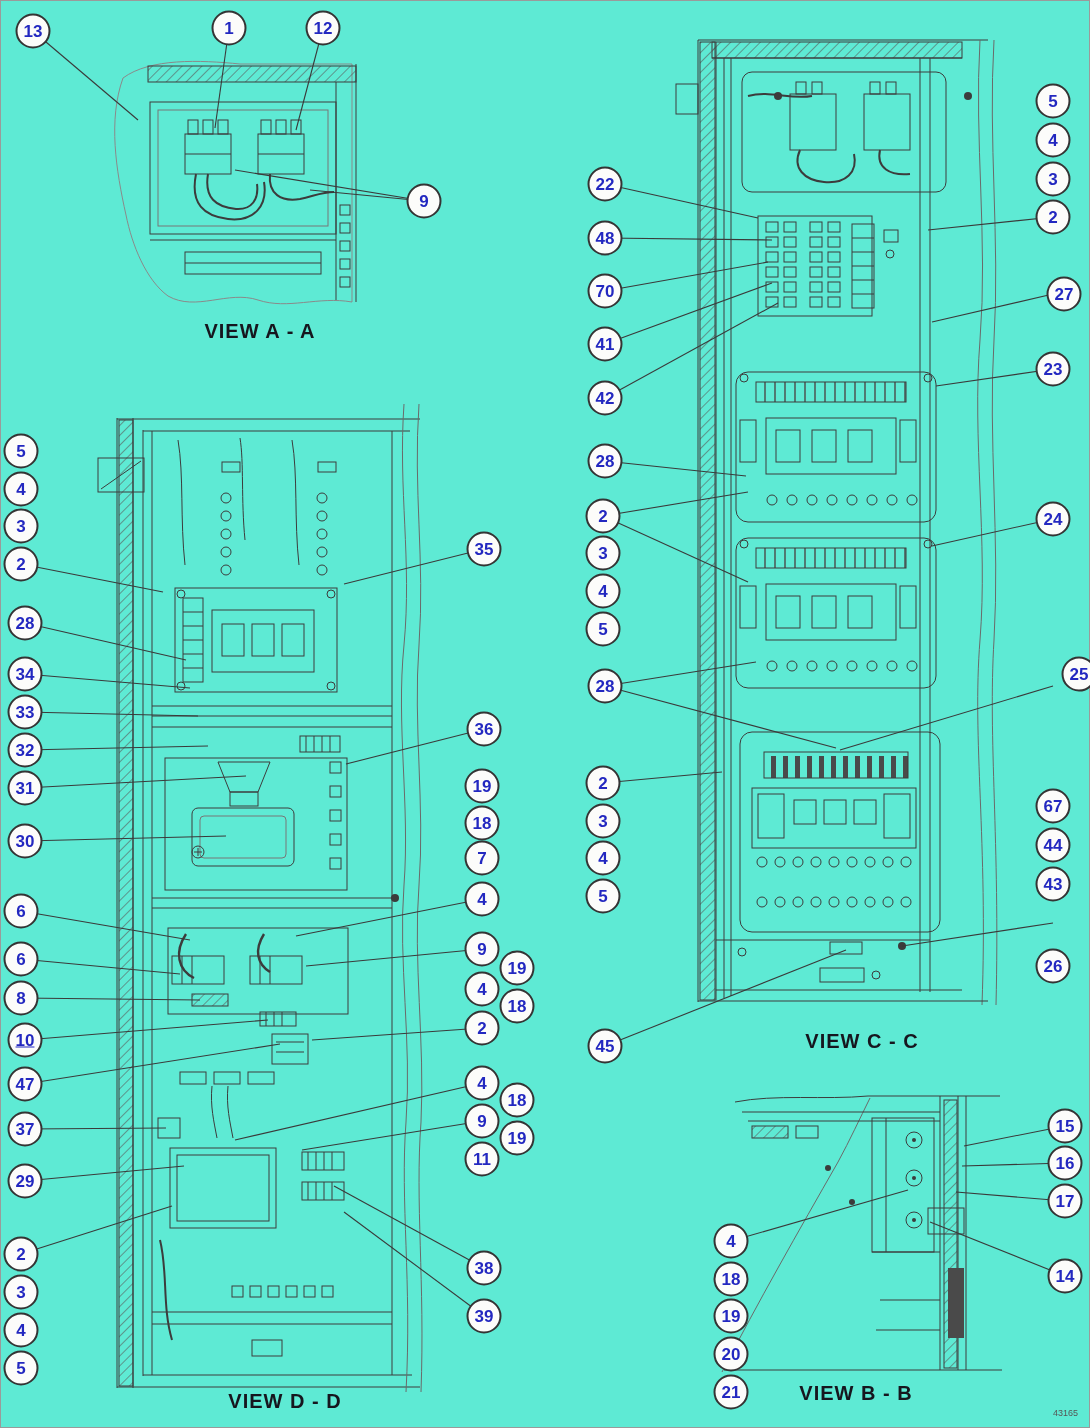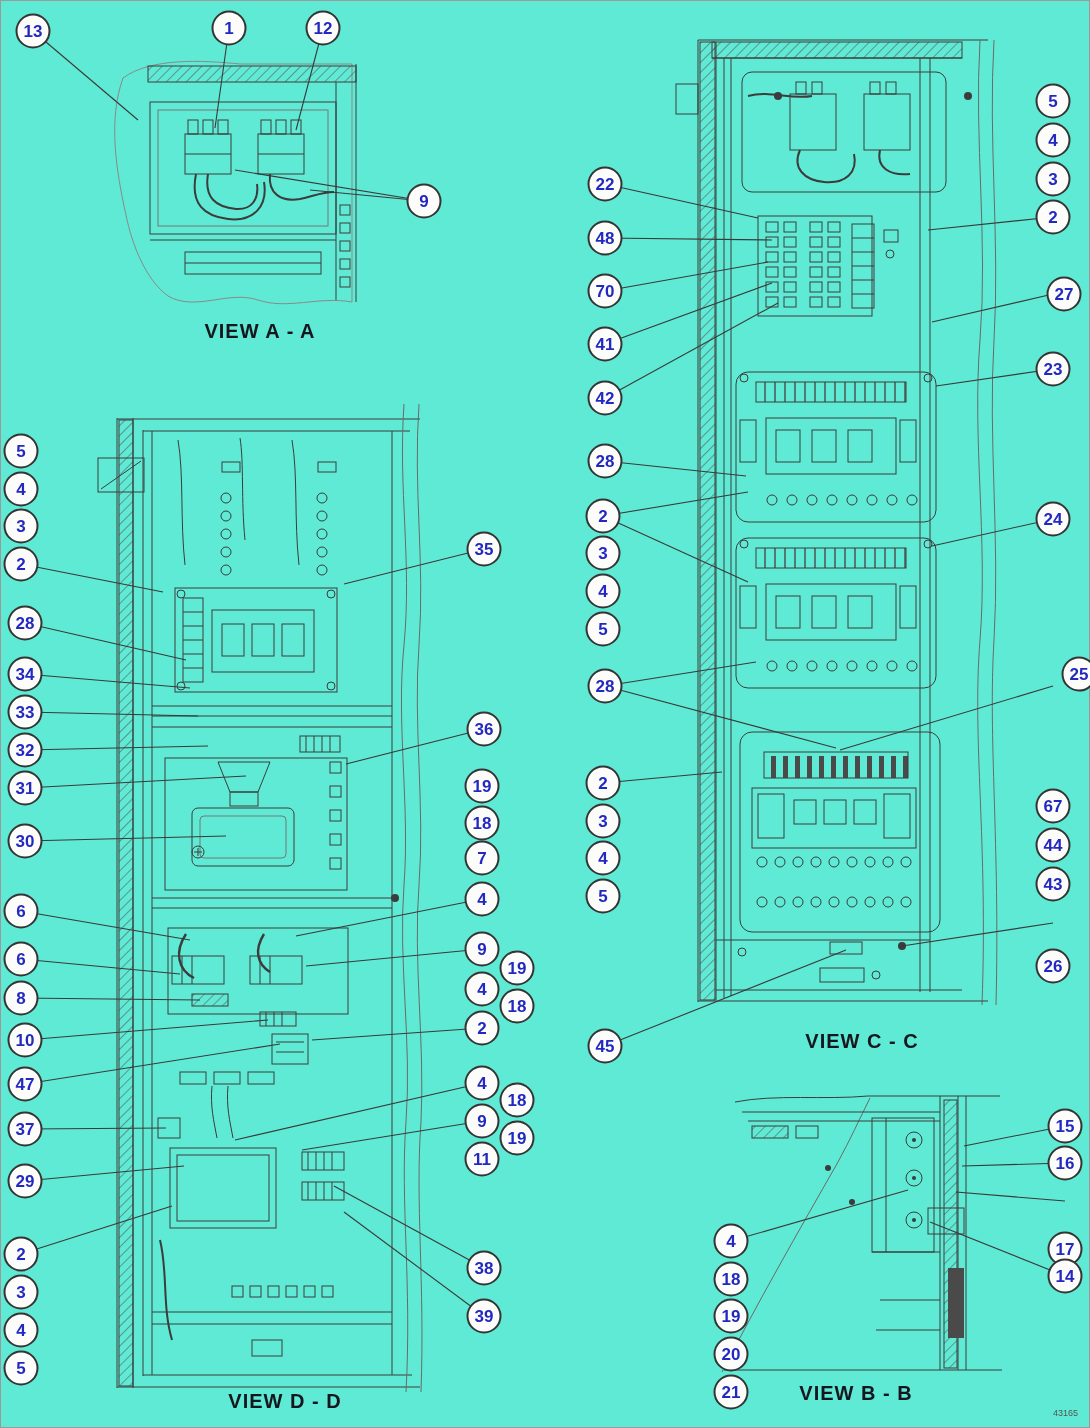--- a/index.html
+++ b/index.html
@@ -434,21 +434,21 @@
       <div class="callout" style="left: 21px; top: 564px;">2</div>
       <div class="callout" style="left: 25px; top: 623px;">28</div>
       <div class="callout" style="left: 25px; top: 674px;">34</div>
       <div class="callout" style="left: 25px; top: 712px;">33</div>
       <div class="callout" style="left: 25px; top: 750px; text-align: center;">32</div>
       <div class="callout" style="left: 25px; top: 788px;">31</div>
       <div class="callout" style="left: 25px; top: 841px;">30</div>
       <div class="callout" style="left: 21px; top: 911px;">6</div>
       <div class="callout" style="left: 21px; top: 959px;">6</div>
       <div class="callout" style="left: 21px; top: 998px;">8</div>
-      <div class="callout" style="left: 25px; top: 1040px;">10</div>
+      <div class="callout" style="left: 25px; top: 1040px; text-decoration: underline;">10</div>
       <div class="callout" style="left: 25px; top: 1084px;">47</div>
       <div class="callout" style="left: 25px; top: 1129px;">37</div>
       <div class="callout" style="left: 25px; top: 1181px;">29</div>
       <div class="callout" style="left: 21px; top: 1254px;">2</div>
       <div class="callout" style="left: 21px; top: 1292px;">3</div>
       <div class="callout" style="left: 21px; top: 1330px;">4</div>
       <div class="callout" style="left: 21px; top: 1368px;">5</div>
       <div class="callout" style="left: 484px; top: 549px;">35</div>
       <div class="callout" style="left: 484px; top: 729px;">36</div>
       <div class="callout" style="left: 482px; top: 786px;">19</div>
@@ -490,21 +490,21 @@
       <div class="callout" style="left: 1053px; top: 294px; margin-left: 11px;">27</div>
       <div class="callout" style="left: 1053px; top: 369px;">23</div>
       <div class="callout" style="left: 1053px; top: 519px;">24</div>
       <div class="callout" style="left: 1053px; top: 674px; margin-left: 26px;">25</div>
       <div class="callout" style="left: 1053px; top: 806px;">67</div>
       <div class="callout" style="left: 1053px; top: 845px;">44</div>
       <div class="callout" style="left: 1053px; top: 884px;">43</div>
       <div class="callout" style="left: 1053px; top: 966px;">26</div>
       <div class="callout" style="left: 1065px; top: 1126px;">15</div>
       <div class="callout" style="left: 1065px; top: 1163px;">16</div>
-      <div class="callout" style="left: 1065px; top: 1201px; margin-top: 48px;">17</div>
+      <div class="callout" style="left: 1065px; top: 1201px;">17</div>
       <div class="callout" style="left: 1065px; top: 1276px;">14</div>
       <div class="callout" style="left: 731px; top: 1241px;">4</div>
       <div class="callout" style="left: 731px; top: 1279px;">18</div>
       <div class="callout" style="left: 731px; top: 1316px;">19</div>
       <div class="callout" style="left: 731px; top: 1354px;">20</div>
       <div class="callout" style="left: 731px; top: 1392px;">21</div>
     </div>
 
   <div id="view-label-layer">
       <div class="view-label" style="left: 260px; top: 331px;">VIEW A - A</div>

